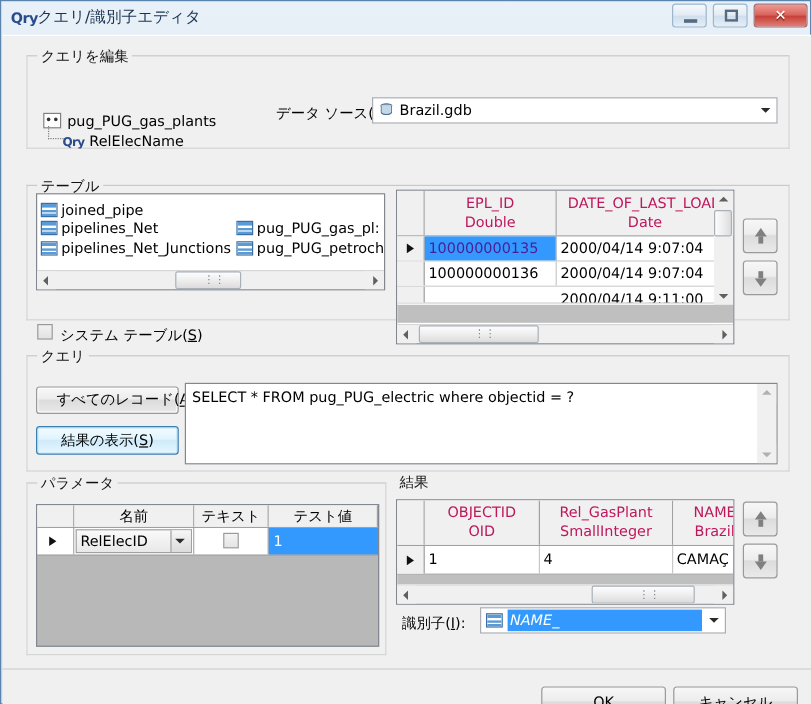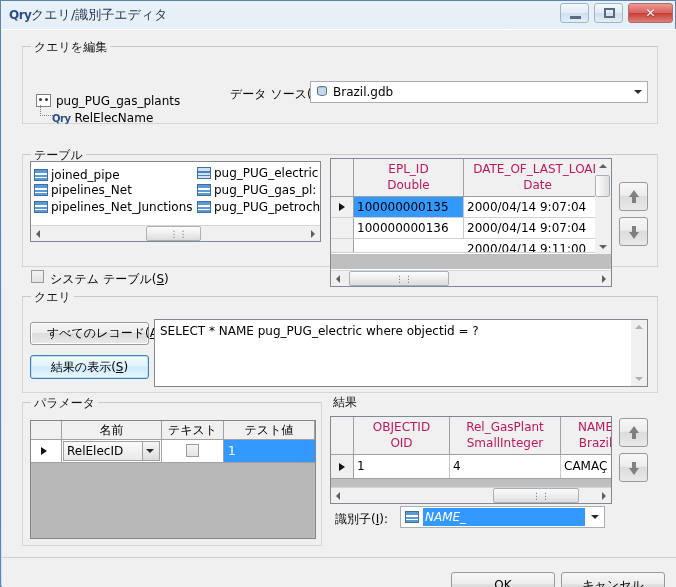--- a/index.html
+++ b/index.html
@@ -458,21 +458,21 @@
     height: 20px;
     line-height: 20px;
     border-right: 1px solid #c8c8c8;
     box-sizing: border-box;
     font-size: 12px;
     color: #000;
     padding-left: 3px;
     overflow: hidden;
     white-space: nowrap;
   }
-  .gr-cell.sel { background: #3399ff; color: #000000; }
+  .gr-cell.sel { background: #3399ff; color: #4c1d95; }
   .rowhdr {
     position: absolute;
     left: 0; top: 0;
     width: 23px; height: 20px;
     background: #f0f0f0;
     border-right: 1px solid #a0a0a0;
     box-sizing: border-box;
   }
   .rowhdr .caret {
     position: absolute;
@@ -598,21 +598,20 @@
 
     <div class="group" style="left:20px; top:124px; width:636px; height:113px;">
       <span class="group-label">テーブル</span>
     </div>
 
     <div class="listbox" style="left:28px; top:131px; width:291px; height:81px;">
       <div class="list-item" style="left:3px; top:5px;"><span class="tbl-icon"><i class="r1"></i><i class="r2"></i><i class="r3"></i></span><span>joined_pipe</span></div>
       <div class="list-item" style="left:3px; top:20px;"><span class="tbl-icon"><i class="r1"></i><i class="r2"></i><i class="r3"></i></span><span>pipelines_Net</span></div>
       <div class="list-item" style="left:3px; top:37px;"><span class="tbl-icon"><i class="r1"></i><i class="r2"></i><i class="r3"></i></span><span>pipelines_Net_Junctions</span></div>
 
-      <div class="list-item" style="left:166px; top:3px;"><span class="tbl-icon sel"><i class="r1"></i><i class="r2"></i><i class="r3"></i></span><span>pug_PUG_electric</span></div>
       <div class="list-item" style="left:166px; top:20px;"><span class="tbl-icon"><i class="r1"></i><i class="r2"></i><i class="r3"></i></span><span>pug_PUG_gas_pl:</span></div>
       <div class="list-item" style="left:166px; top:37px;"><span class="tbl-icon"><i class="r1"></i><i class="r2"></i><i class="r3"></i></span><span>pug_PUG_petroch</span></div>
 
       <div class="hscroll" style="left:0; bottom:0; width:289px;">
         <div class="sb-arrow" style="left:0; top:0;">
             <span class="tri tri-l"></span>
           </div>
         <div class="sb-arrow" style="right:0; top:0;">
             <span class="tri tri-r"></span>
           </div>
@@ -694,21 +693,21 @@
     </div>
 
     <div class="btn thick" style="left:28px; top:292px; width:119px; height:23px;">
       <span style="display:block; line-height:21px;"><span>すべてのレコード(</span><span class="acc">A</span><span>)</span></span>
     </div>
     <div class="btn focus" style="left:28px; top:325px; width:119px; height:24px;">
       <span style="display:block; line-height:22px;"><span>結果の表示(</span><span class="acc">S</span><span>)</span></span>
     </div>
 
     <div class="textarea" style="left:152px; top:289px; width:494px; height:68px;">
-      <div class="sqltext">SELECT * NAME pug_PUG_electric where objectid = ?</div>
+      <div class="sqltext">SELECT * FROM pug_PUG_electric where objectid = ?</div>
       <div class="vscroll" style="right:0; top:0; bottom:0;">
         <div class="sb-arrow" style="left:0; top:0;">
             <span class="tri tri-u" style="border-bottom-color:#b0b0b0;"></span>
           </div>
         <div class="sb-arrow" style="left:0; bottom:0;">
             <span class="tri tri-d" style="border-top-color:#b0b0b0;"></span>
           </div>
       </div>
     </div>
 

